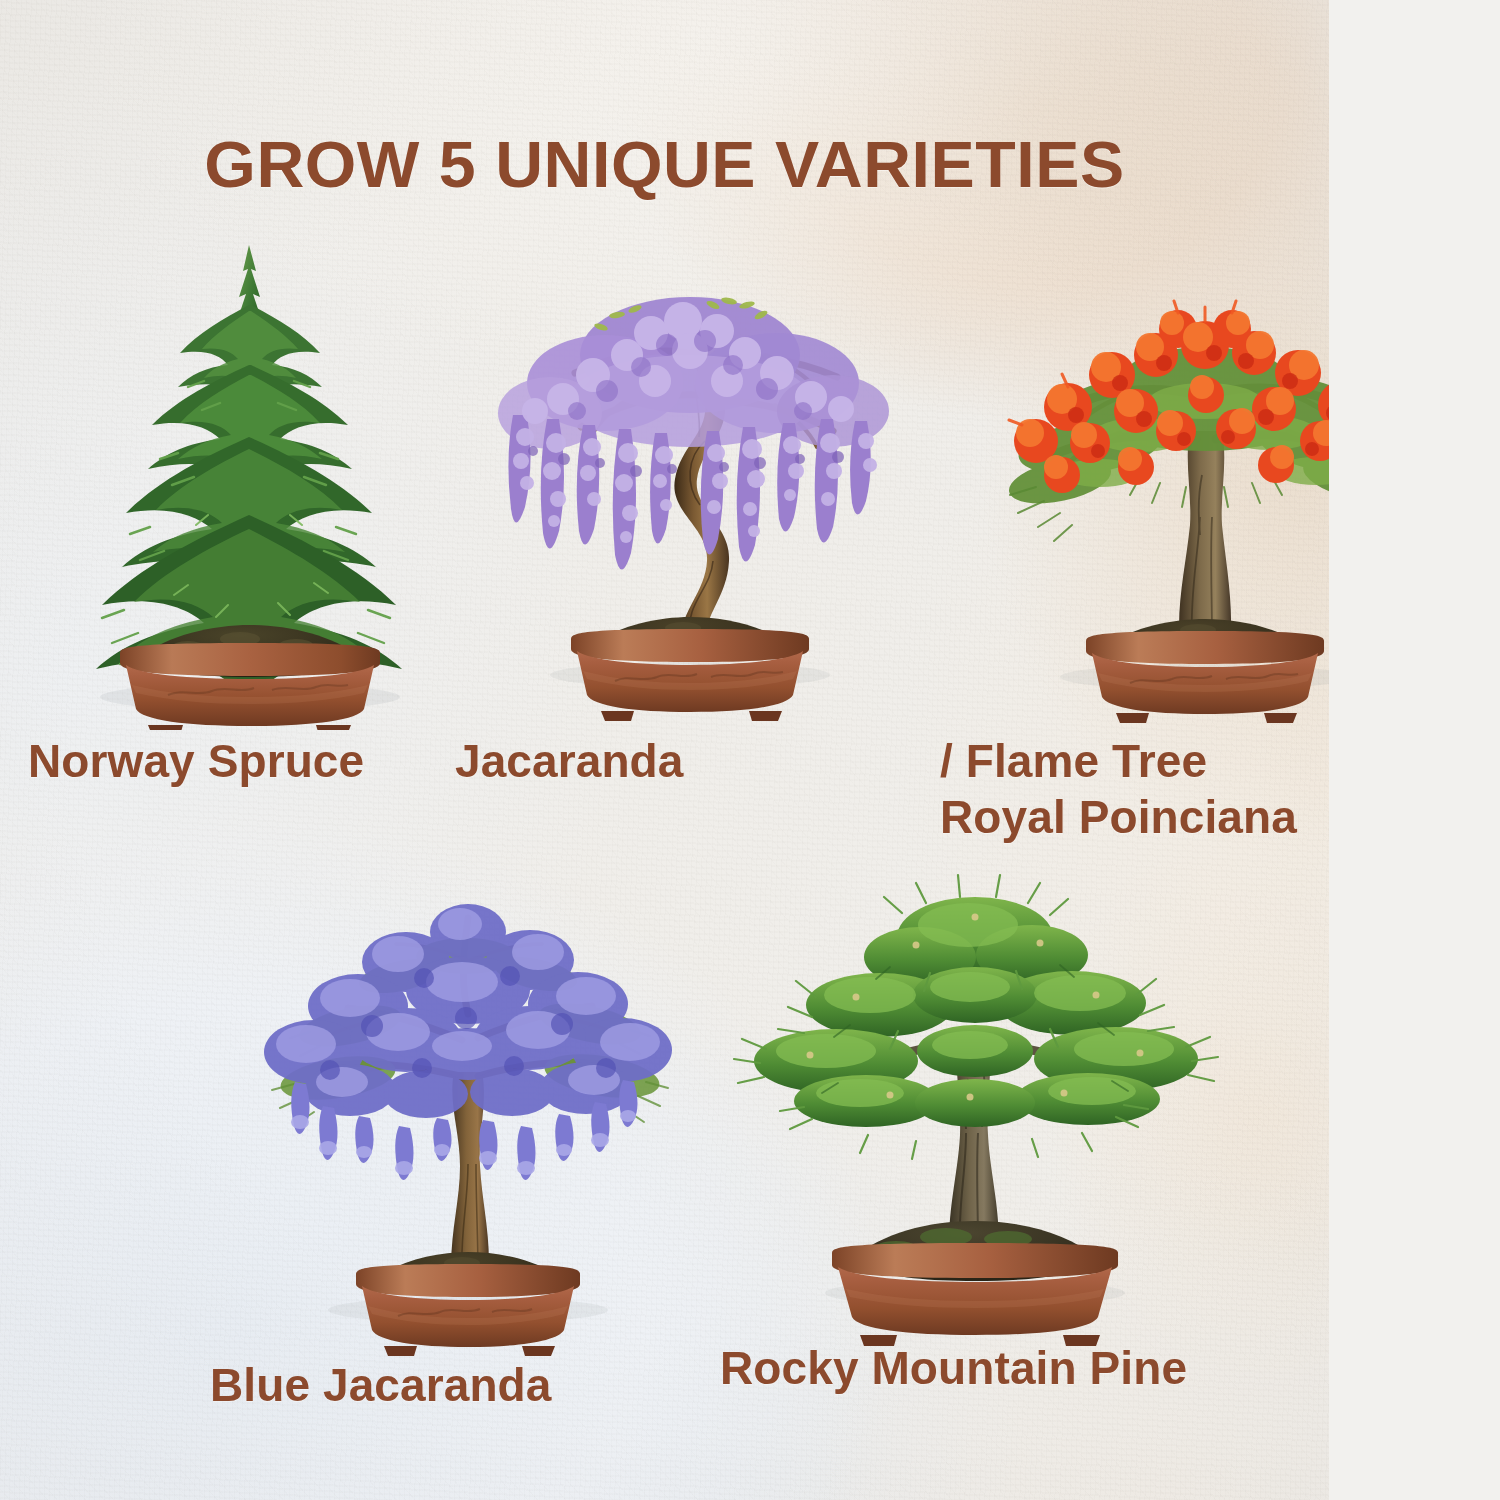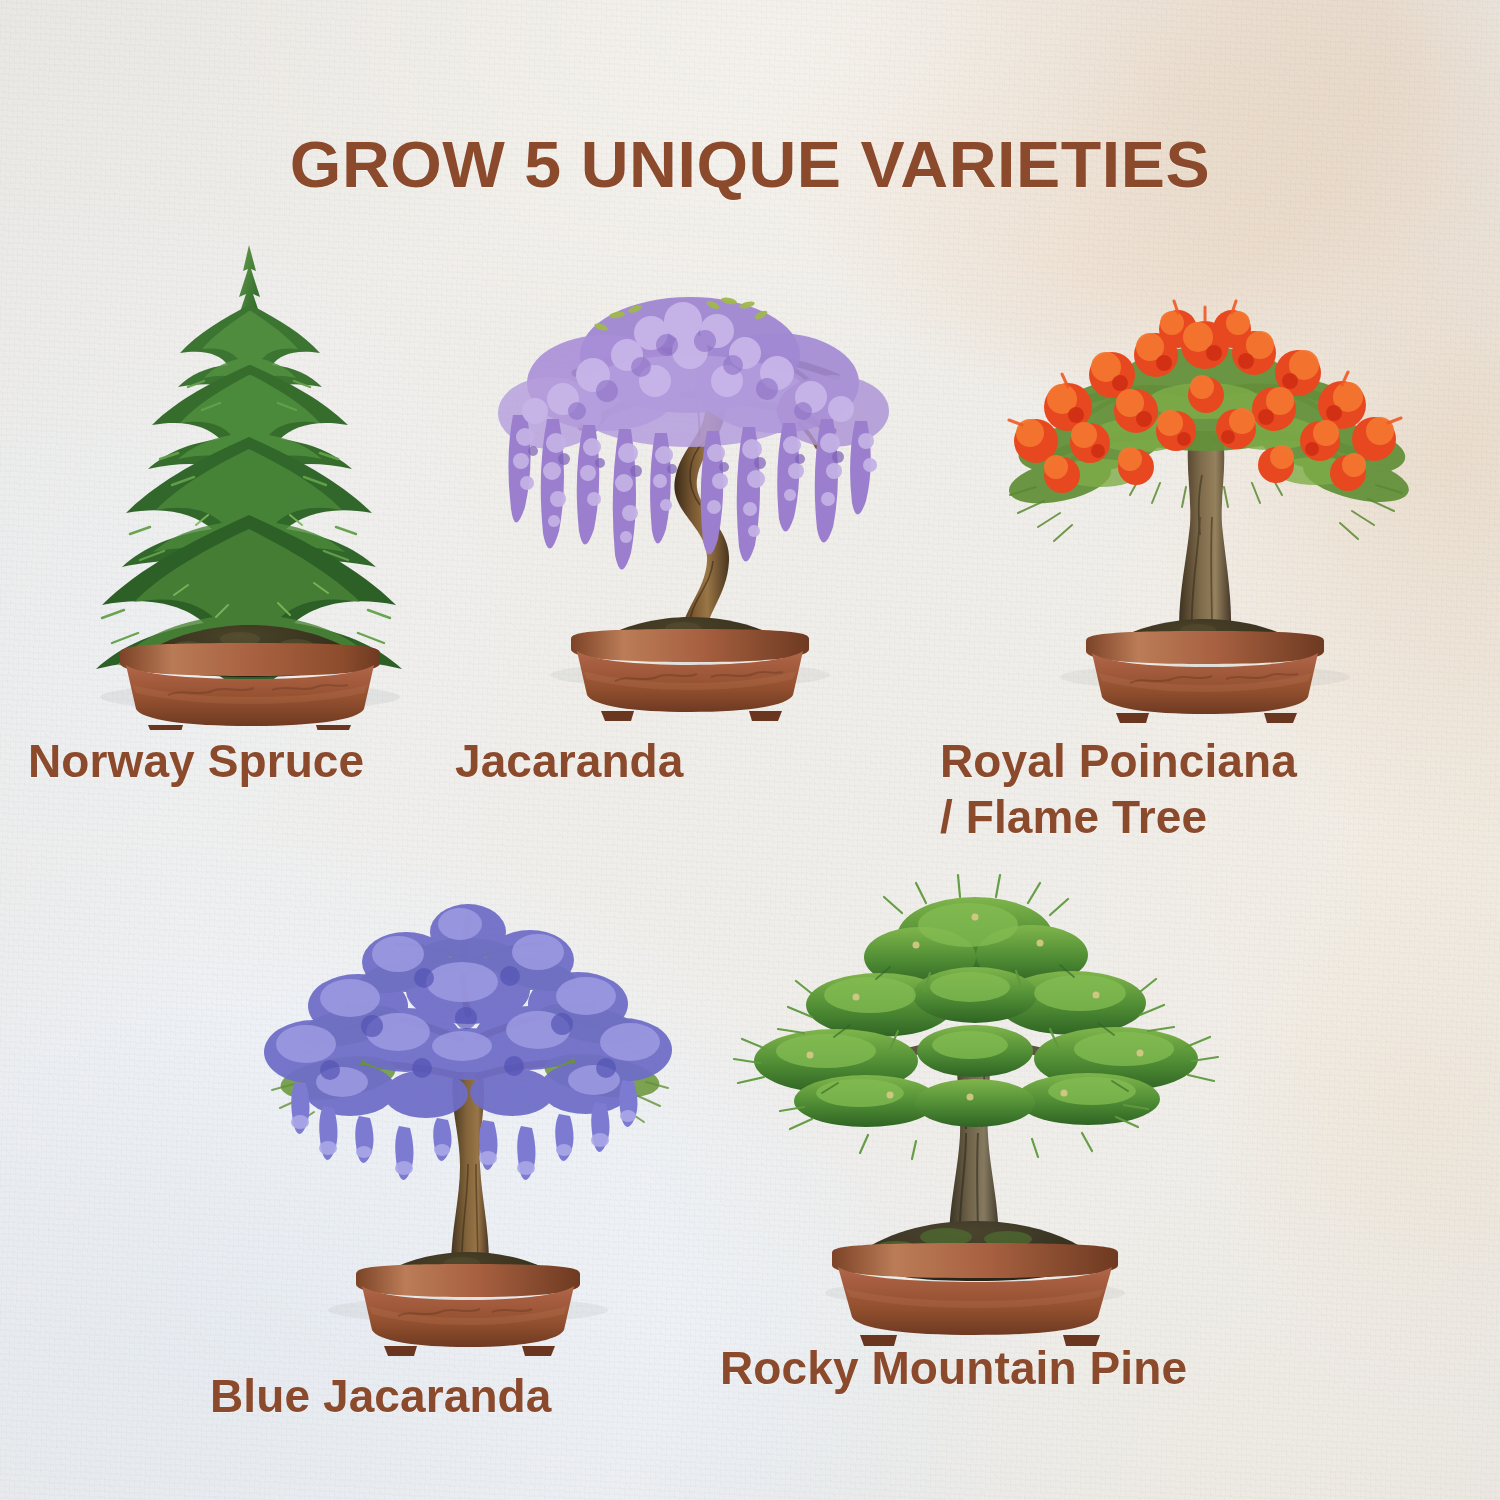--- a/index.html
+++ b/index.html
@@ -1,21 +1,21 @@
 <!DOCTYPE html>
 <html><head>
 <meta charset="utf-8">
 <style>
   html,body{margin:0;padding:0;}
   body{
     width:1500px;height:1500px;overflow:hidden;
     font-family:"Liberation Sans", sans-serif;
     background:#f2f1ee;
   }
-  #stage{position:relative;width:1500px;height:1500px;overflow:hidden;text-decoration:underline;}
+  #stage{position:relative;width:1329px;height:1500px;overflow:hidden;text-decoration:underline;}
 
   
   .bg{position:absolute;inset:0;}
   .bg-base{background:#f0eeea;}
   .bg-cool{
     background:
       radial-gradient(ellipse 900px 700px at 18% 88%, #e9eef4 0%, #eef1f5 45%, rgba(238,241,245,0) 72%),
       radial-gradient(ellipse 700px 620px at 40% 96%, #e6ecf3 0%, rgba(230,236,243,0) 70%),
       radial-gradient(ellipse 820px 900px at 5% 45%, #eef0f2 0%, rgba(238,240,242,0) 68%);
   }
@@ -79,21 +79,21 @@
   #card-spruce{left:28px;  top:185px; width:440px;}
   #card-wisteria{left:455px;top:205px; width:470px;}
   #card-poinciana{left:940px;top:225px;width:530px;}
   
   #card-jacaranda{left:210px;top:840px; width:520px;}
   #card-pine{left:720px; top:845px; width:520px;}
 
   #card-spruce .label{top:548px;}
   #card-wisteria .label{top:528px;}
   #card-poinciana .label{top:508px;}
-  #card-jacaranda .label{top:528px;}
+  #card-jacaranda .label{top:517px;}
   #card-pine .label{top:495px;}
 </style>
 </head>
 <body>
 
 <div id="stage">
 
   <div class="bg bg-base"></div>
   <div class="bg bg-cool"></div>
   <div class="bg bg-warm"></div>
@@ -539,22 +539,22 @@
           <g opacity=".3" stroke="#4f2a17" stroke-width="2" fill="none">
             <path d="M190 458 c14 -7 28 2 42 -4 c13 -6 26 3 40 -3"></path>
             <path d="M286 454 c14 -6 28 3 42 -3 c11 -5 20 1 30 -2"></path>
           </g>
           <path d="M176 488 l4 10 h26 l3 -10 Z" fill="#6b3620"></path>
           <path d="M324 488 l3 10 h26 l4 -10 Z" fill="#6b3620"></path>
         </g>
       </svg>
     </div>
     <div class="label">
+      <span class="ln">/ Flame Tree</span>
       <span class="ln">Royal Poinciana</span>
-      <span class="ln">/ Flame Tree</span>
     </div>
   </div>
 
   <div class="card" id="card-jacaranda">
     <div class="art">
       <svg width="520" height="525" viewBox="0 0 520 525">
         <defs>
           <linearGradient id="potD" x1="0" y1="0" x2="0" y2="1">
             <stop offset="0" stop-color="#b1684a"></stop>
               <stop offset=".2" stop-color="#a75e40"></stop>

